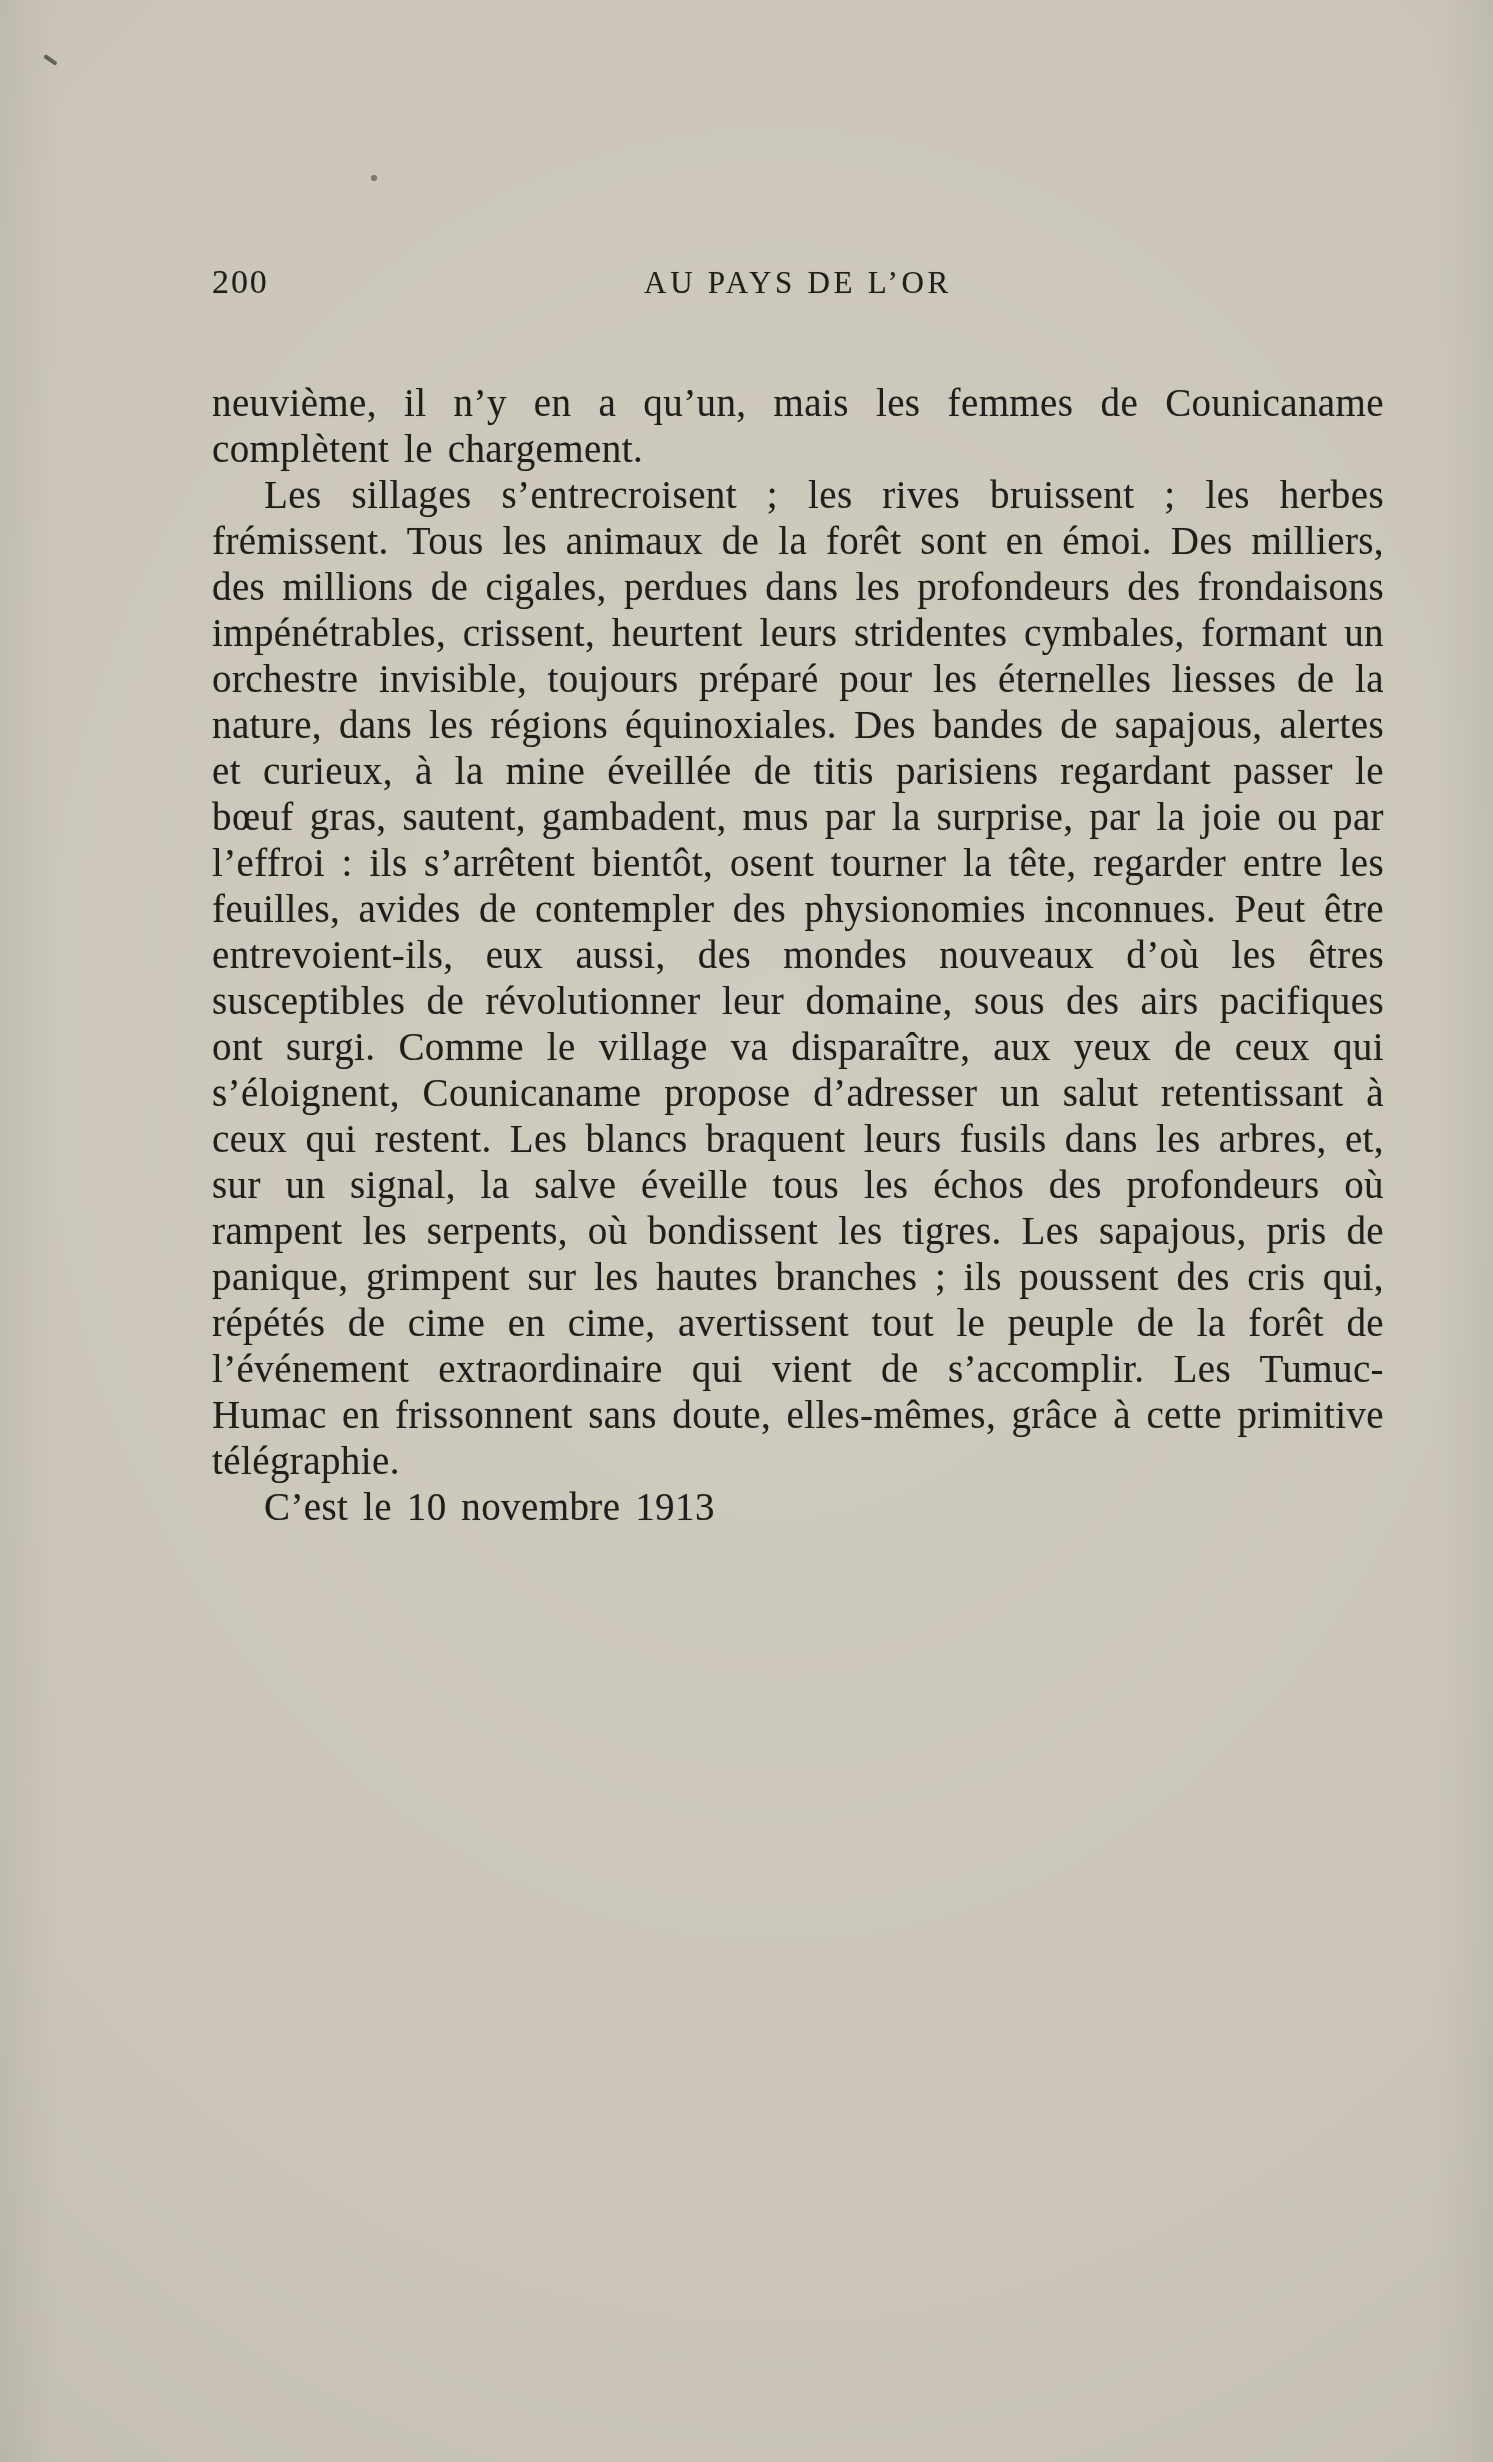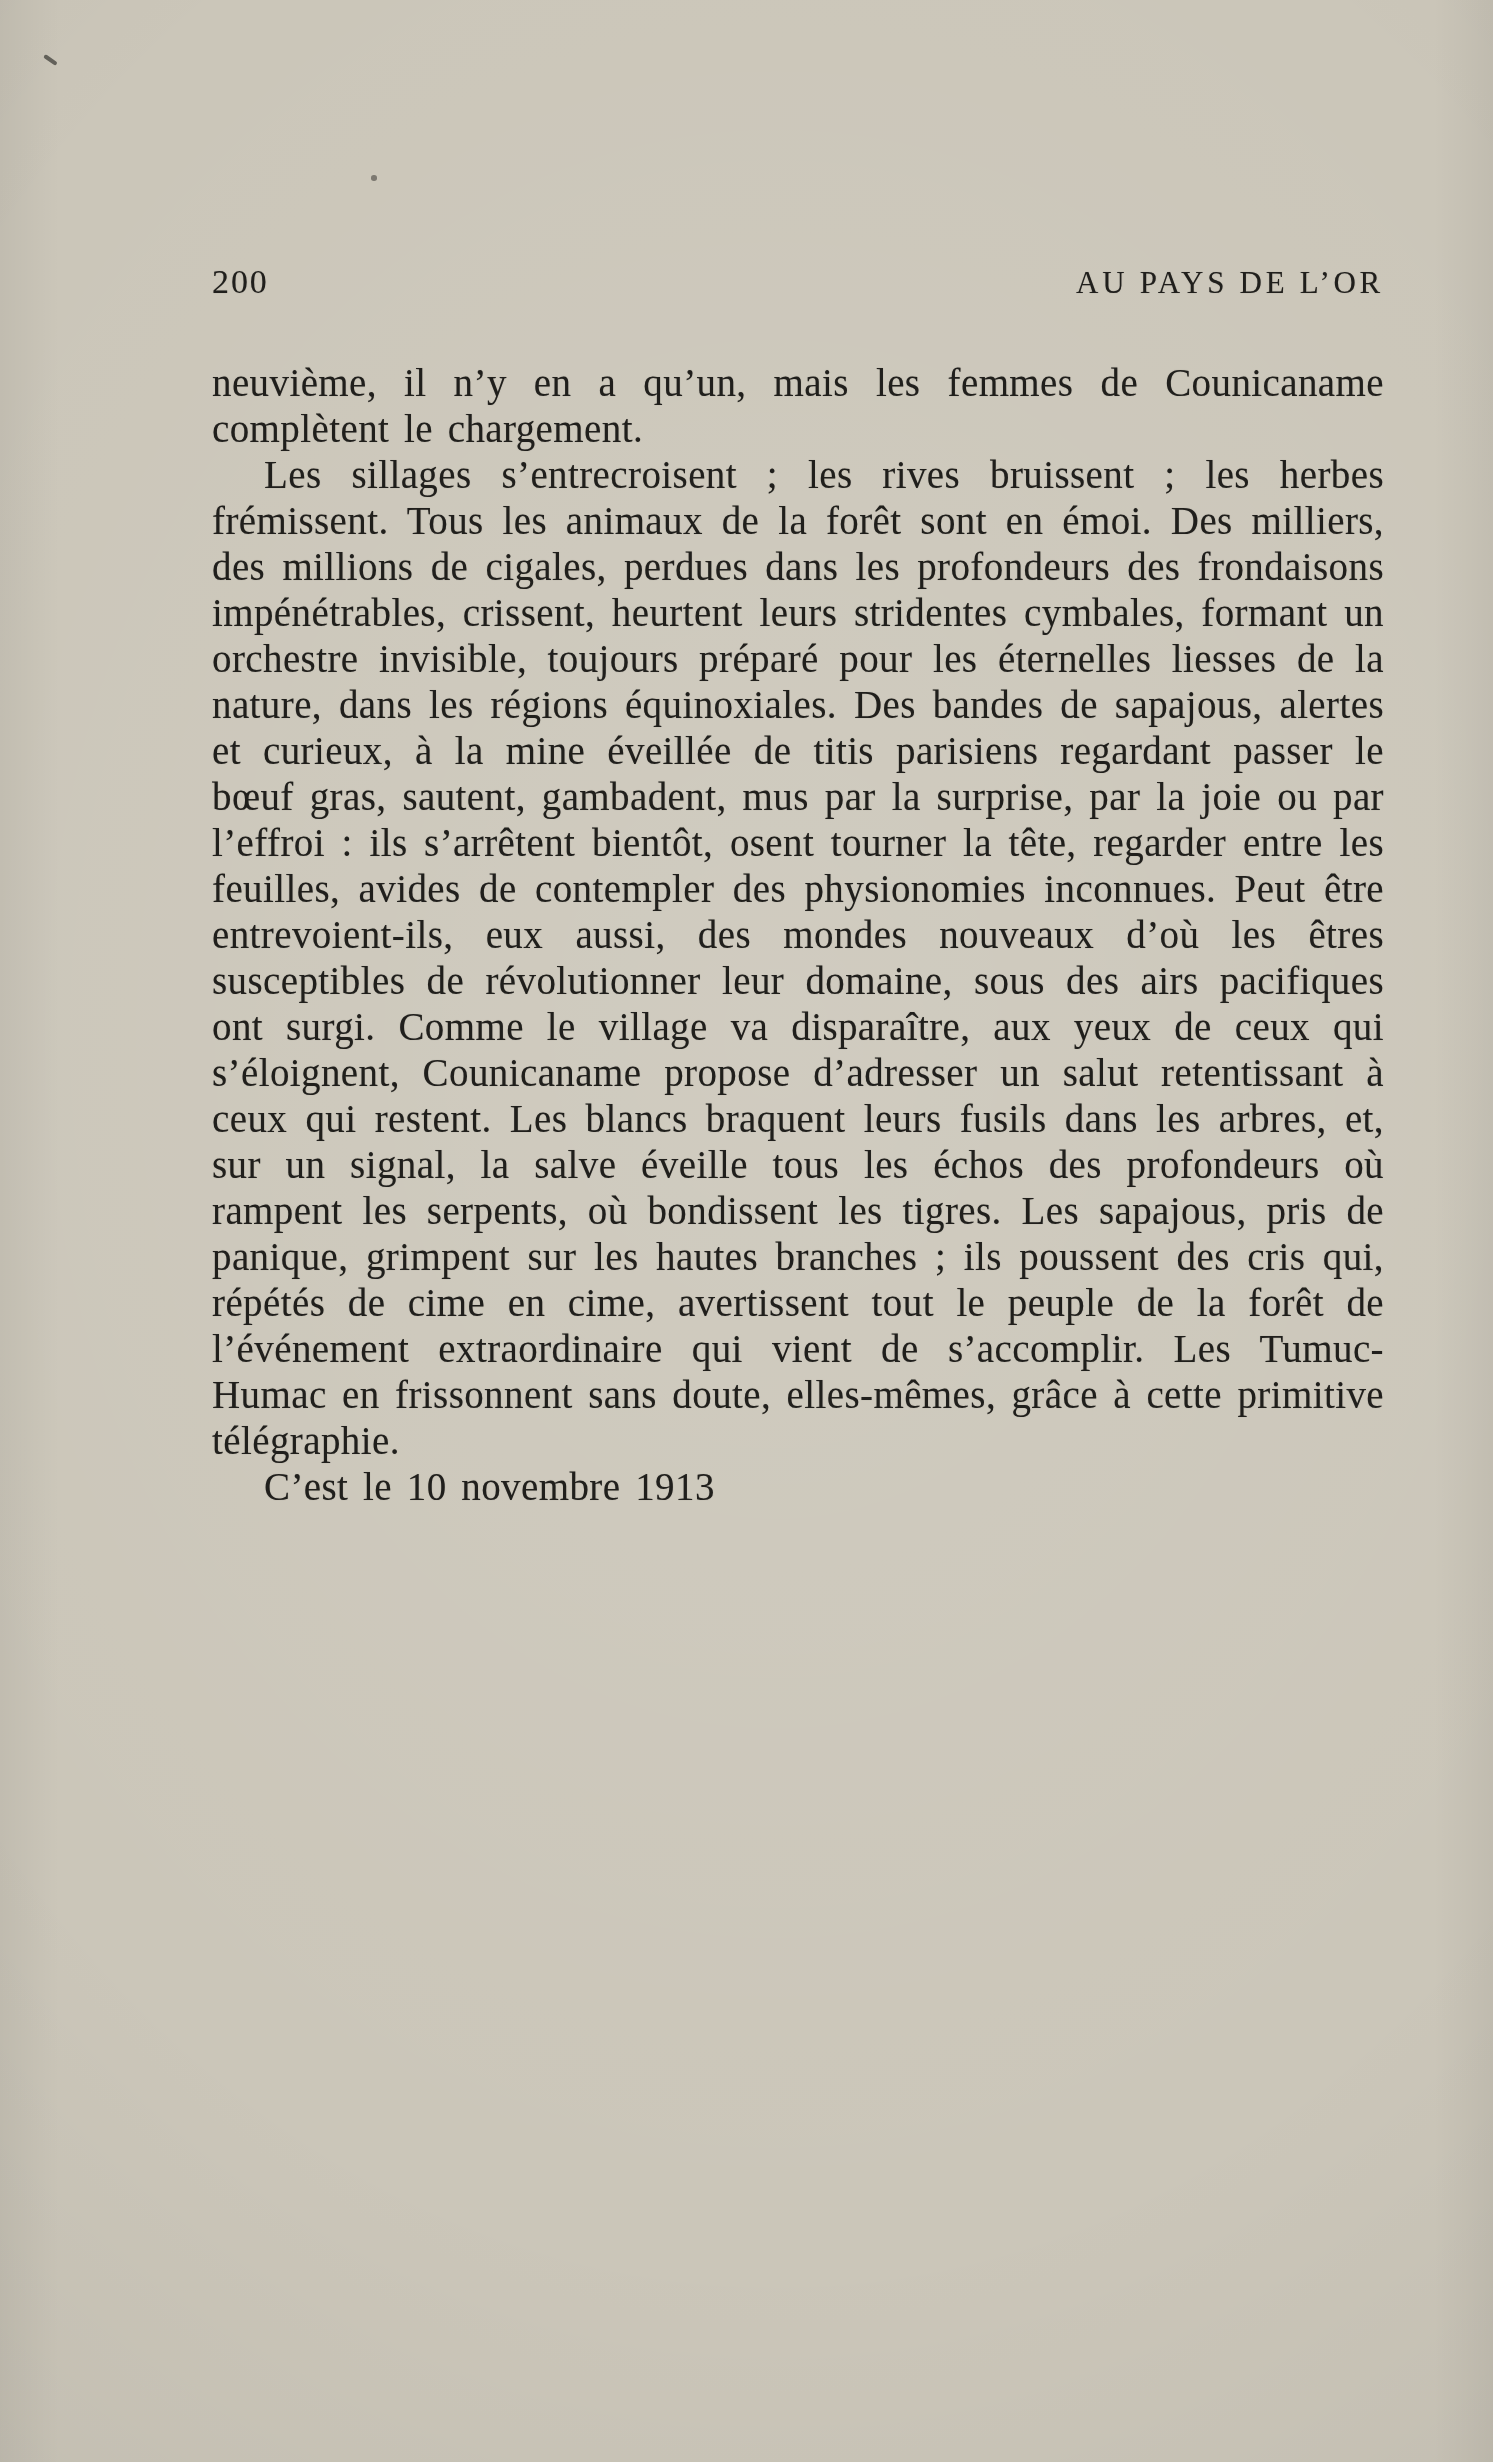--- a/index.html
+++ b/index.html
@@ -52,29 +52,29 @@
     top: 0;
     font-size: 34px;
     letter-spacing: 1.9px;
     text-shadow: 0 0 0.9px rgba(32,31,28,0.35);
   }
   .running-title {
     position: absolute;
     left: 0;
     right: 0;
     top: 1.9px;
-    text-align: right;
+    text-align: center;
     font-size: 31px;
     letter-spacing: 3.7px;
     text-shadow: 0 0 0.9px rgba(32,31,28,0.35);
     white-space: nowrap;
   }
   .body-text {
     position: absolute;
-    top: 360px;
+    top: 380px;
     left: 212px;
     width: 1172px;
     color: var(--ink, #201f1c);
     font-size: 39px;
     line-height: 46px;
     letter-spacing: 0.4px;
     word-spacing: 4.6px;
     text-align: justify;
     text-shadow: 0 0 0.9px rgba(32,31,28,0.30);
   }

